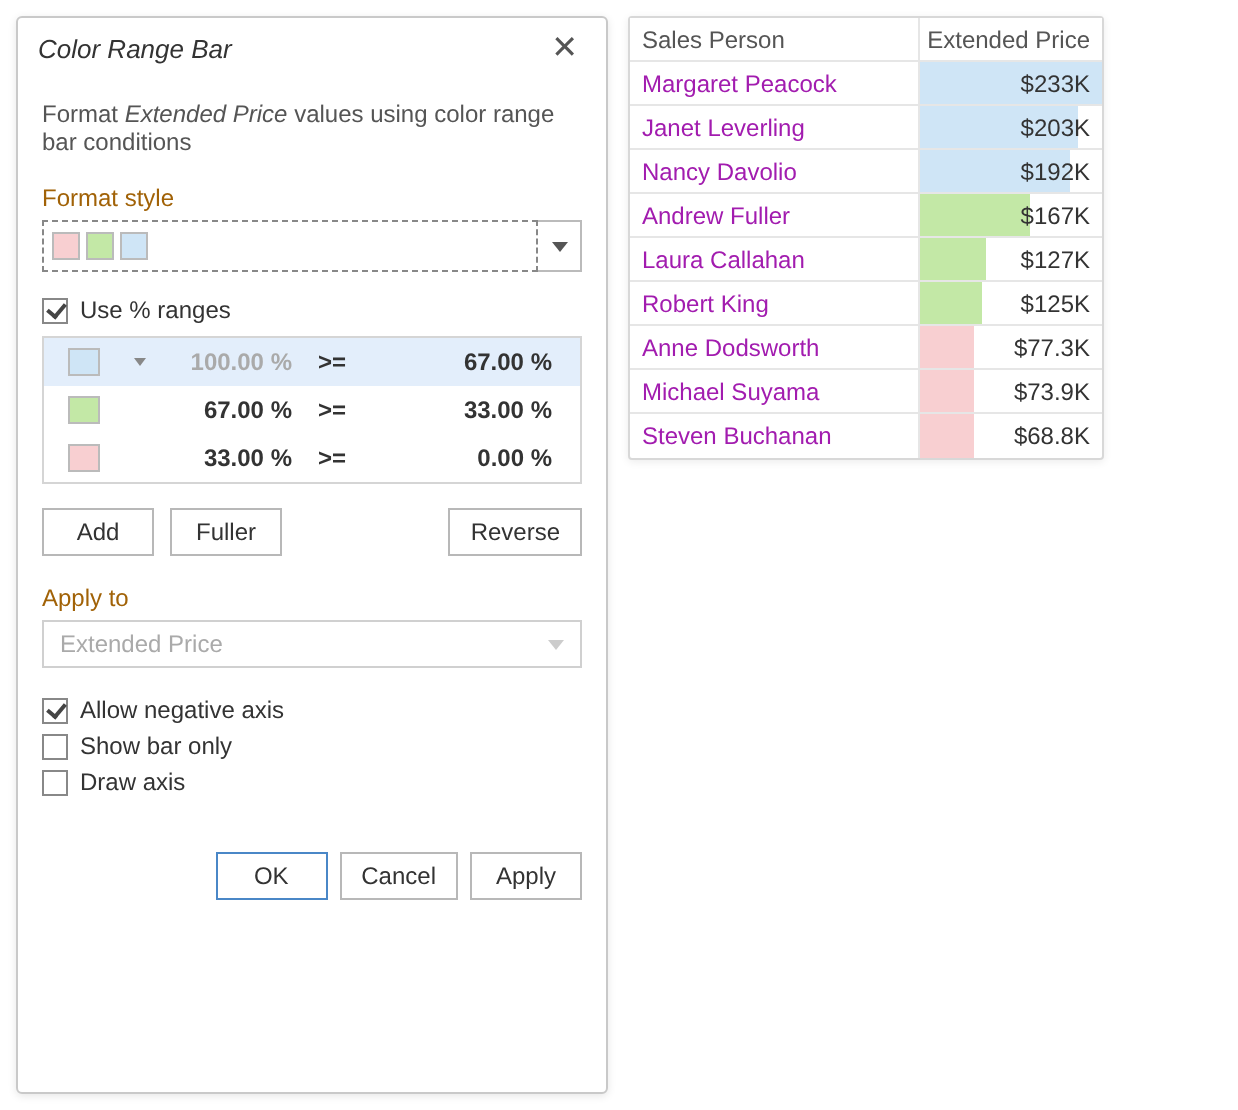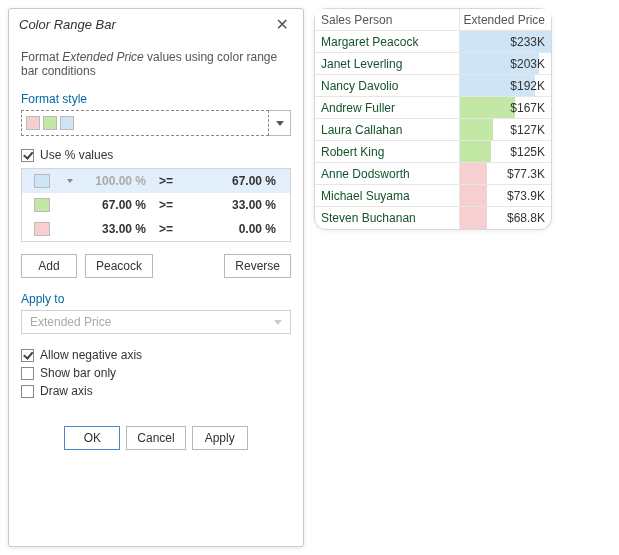--- a/index.html
+++ b/index.html
@@ -33,21 +33,21 @@
   .close-x {
     font-size: 16px;
     line-height: 14px;
     color: #555;
     cursor: pointer;
     padding: 0 4px;
   }
   .dlg-body { padding: 4px 12px 0 12px; }
   .intro { margin: 6px 0 14px 0; color: #555; }
   .intro .italic { font-style: italic; }
-  .section-label { color: #0369a1; margin-bottom: 4px; }
+  .section-label { color: #a16207; margin-bottom: 4px; }
   .format-row { display: flex; align-items: stretch; margin-bottom: 12px; }
   .format-style-box {
     flex: 1;
     border: 1px dashed #888;
     height: 26px;
     display: flex;
     align-items: center;
     padding: 0 4px;
     background: #fff;
   }
@@ -150,49 +150,49 @@
     display: flex;
     align-items: center;
     padding: 0 8px;
     color: #aaa;
     justify-content: space-between;
     margin-bottom: 14px;
   }
   .apply-select .caret-down { border-top-color: #ccc; }
   .footer-btns {
     display: flex;
-    justify-content: center;
+    justify-content: flex-end;
     gap: 6px;
     padding: 0 12px;
     margin-top: 28px;
   }
   
   .grid {
     width: 238px;
     border: 1px solid #d8d8d8;
-    border-radius: 12px;
+    border-radius: 2px;
     box-shadow: 0 1px 4px rgba(0,0,0,0.08);
     align-self: flex-start;
     background:#fff;
   }
   .grid-head, .grid-row {
     display: flex;
     height: 22px;
     align-items: center;
     border-bottom: 1px solid #e6e6e6;
   }
   .grid-row:last-child { border-bottom: none; }
   .gc1 {
     width: 145px;
     padding: 0 6px;
     border-right: 1px solid #e6e6e6;
     height: 100%;
     display:flex;
     align-items:center;
-    color:#14532d;
+    color:#a21caf;
   }
   .gc2 {
     flex: 1;
     position: relative;
     height: 100%;
     display: flex;
     align-items: center;
     justify-content: flex-end;
     padding-right: 6px;
     color:#333;
@@ -229,21 +229,21 @@
         <span class="swatch sw-green"></span>
         <span class="swatch sw-blue"></span>
       </div>
       <div class="format-dd-btn">
         <span class="caret-down"></span>
       </div>
     </div>
 
     <label class="chk-row">
       <span class="chk checked"></span>
-      <span>Use % values</span>
+      <span>Use % ranges</span>
     </label>
 
     <div class="ranges-box" id="ranges-box">
         <div class="range-row selected">
           <span class="cell-swatch">
             <span class="swatch sw-blue"></span>
           </span>
           <span class="cell-caret">
             <span class="caret-down"></span>
           </span>
@@ -266,21 +266,21 @@
           </span>
           <span class="cell-caret"></span>
           <span class="cell-upper">33.00 %</span>
           <span class="cell-op">&gt;=</span>
           <span class="cell-lower">0.00 %</span>
         </div>
       </div>
 
     <div class="btn-row">
       <span class="btn">Add</span>
-      <span class="btn">Peacock</span>
+      <span class="btn">Fuller</span>
       <span class="spacer"></span>
       <span class="btn">Reverse</span>
     </div>
 
     <div class="section-label">Apply to</div>
     <div class="apply-select">
       <span>Extended Price</span>
       <span class="caret-down"></span>
     </div>
 

